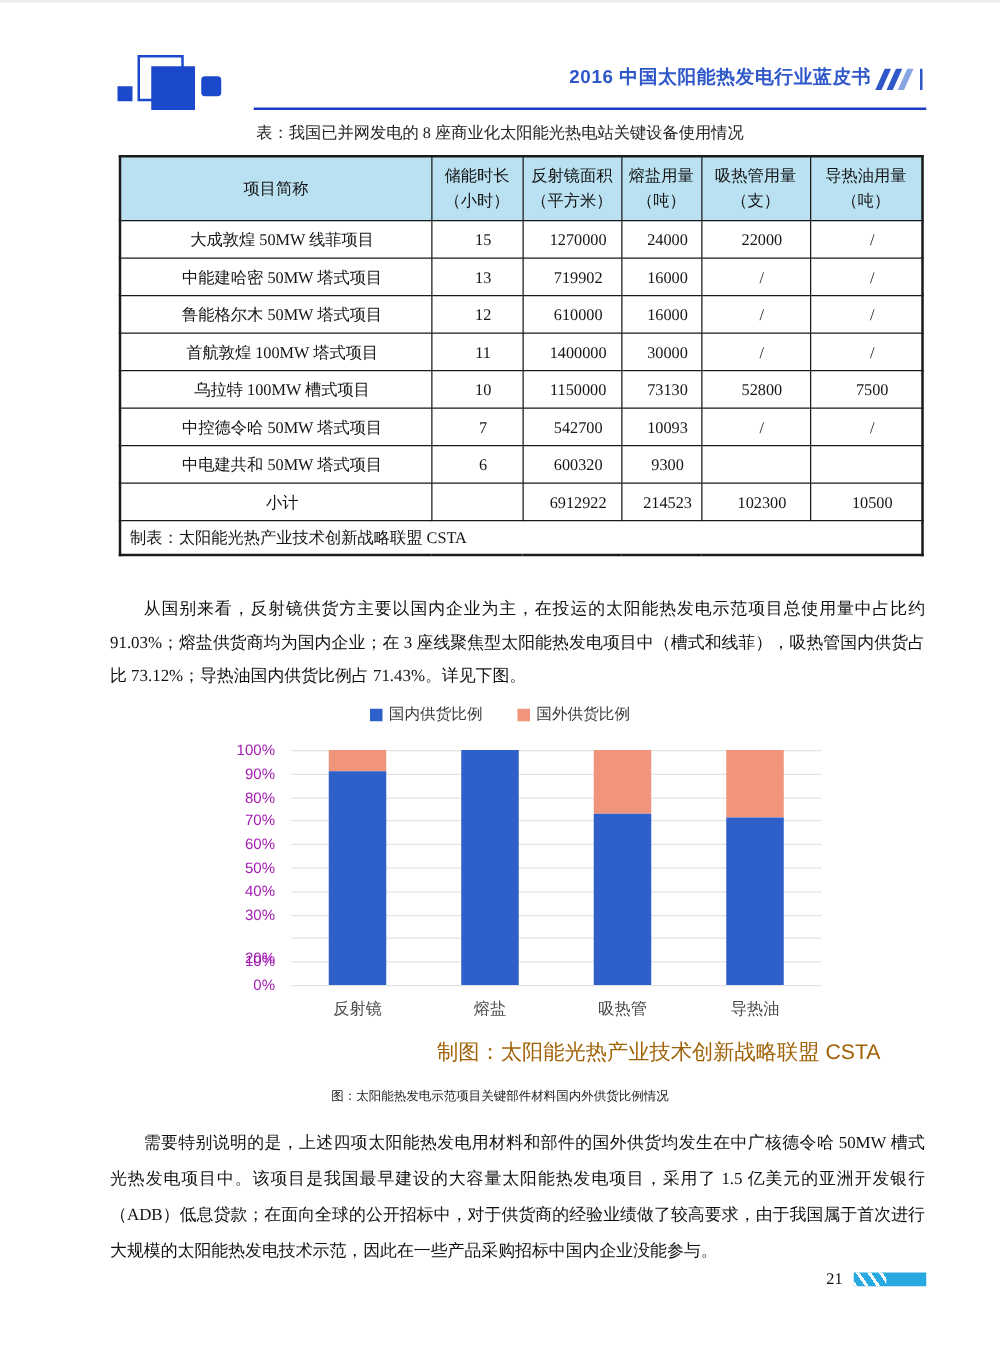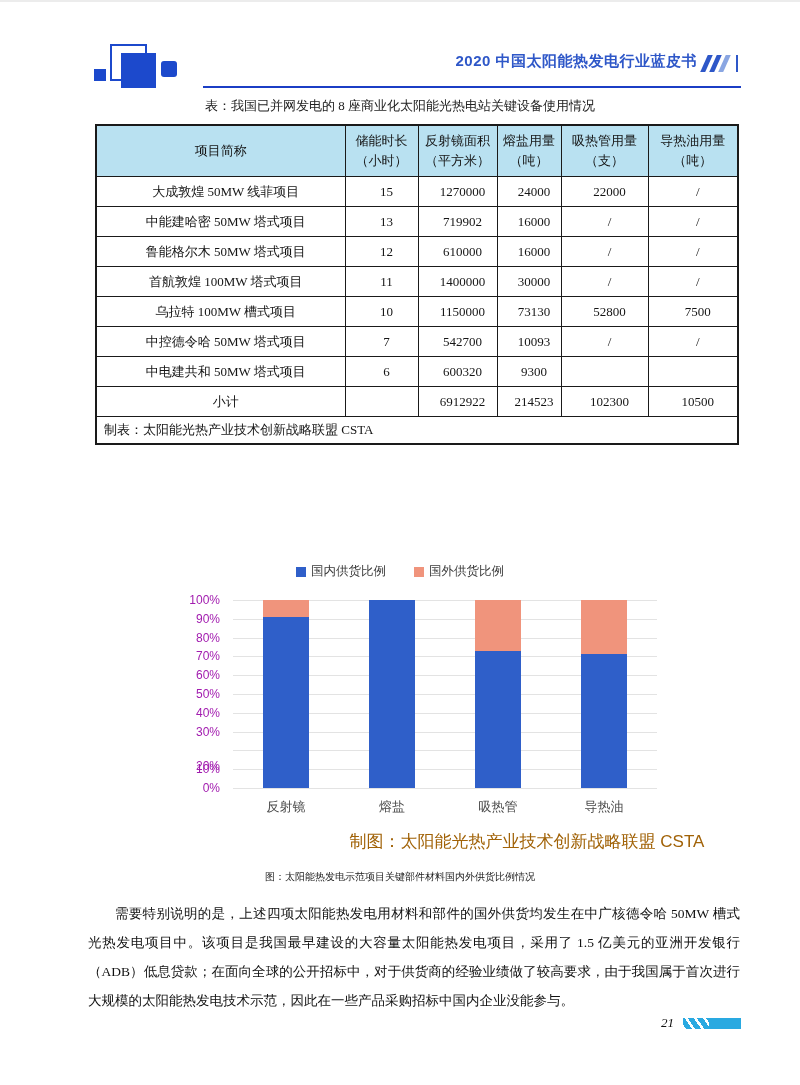--- a/index.html
+++ b/index.html
@@ -47,38 +47,38 @@
   .bar{position:absolute;bottom:0;width:46px;height:100%;display:flex;flex-direction:column;
         justify-content:flex-end;}
   .seg{width:100%;}
   .xlabels{position:absolute;left:55px;top:206px;width:424px;display:flex;}
   .xlabel{flex:1;text-align:center;font-size:13px;color:#4a4a4a;}
   .chart-source{position:absolute;left:137px;top:238px;width:424px;text-align:center;
         font-size:17px;color:#a16207;}
   .figure-caption{position:absolute;top:870px;left:0;width:100%;text-align:center;font-size:10px;color:#222;}
   
   .footer{position:absolute;top:1015px;right:59px;display:flex;align-items:center;gap:9px;}
-  .page-num{font-size:13px;color:#111;font-style:italic;}
+  .page-num{font-size:13px;color:#111;}
   .footer-bar{position:relative;display:inline-block;width:58px;height:11px;background:#29a9e1;}
   .footer-bar::before{content:'';position:absolute;left:0;top:0;bottom:0;width:26px;
         background:repeating-linear-gradient(55deg,#fff 0 2.5px,transparent 2.5px 7.5px);}
 </style>
 </head>
 <body>
 
 <div class="page">
 
   <div>
     <div class="logo">
       <div class="lg-sq lg-outline"></div>
       <div class="lg-sq lg-big"></div>
       <div class="lg-sq lg-small-left"></div>
       <div class="lg-sq lg-small-right"></div>
     </div>
-    <div class="header-title">2020 中国太阳能热发电行业蓝皮书</div>
+    <div class="header-title">2016 中国太阳能热发电行业蓝皮书</div>
     <div class="slashes">
       <i class="sl s1"></i>
         <i class="sl s2"></i>
         <i class="sl s3"></i>
         <i class="sl-bar"></i>
     </div>
     <div class="header-rule"></div>
   </div>
 
   <div class="table-caption">表：我国已并网发电的 8 座商业化太阳能光热电站关键设备使用情况</div>
@@ -183,20 +183,21 @@
           <td>214523</td>
           <td>102300</td>
           <td>10500</td>
         </tr>
         <tr class="src-row">
           <td colspan="6">制表：太阳能光热产业技术创新战略联盟 CSTA</td>
         </tr>
       </tbody>
   </table>
 
+  <p class="para p1">从国别来看，反射镜供货方主要以国内企业为主，在投运的太阳能热发电示范项目总使用量中占比约 91.03%；熔盐供货商均为国内企业；在 3 座线聚焦型太阳能热发电项目中（槽式和线菲），吸热管国内供货占比 73.12%；导热油国内供货比例占 71.43%。详见下图。</p>
 
   <div class="legend" id="legend">
       <span class="legend-item">
         <span class="swatch" style="background: rgb(47, 95, 201);"></span>
         <span>国内供货比例</span>
       </span>
       <span class="legend-item">
         <span class="swatch" style="background: rgb(240, 148, 124);"></span>
         <span>国外供货比例</span>
       </span>

